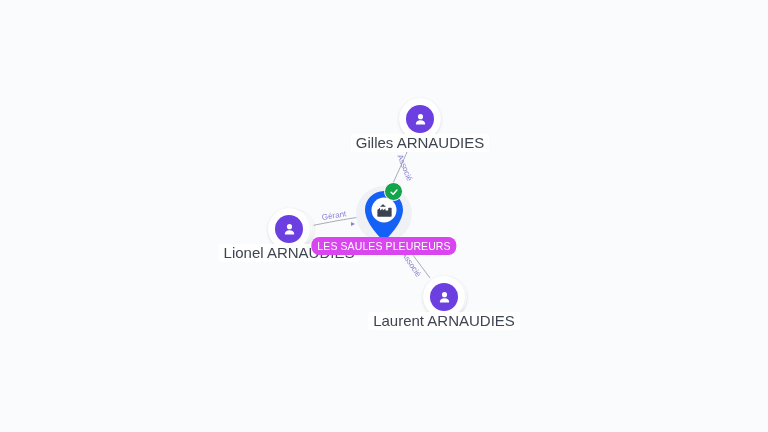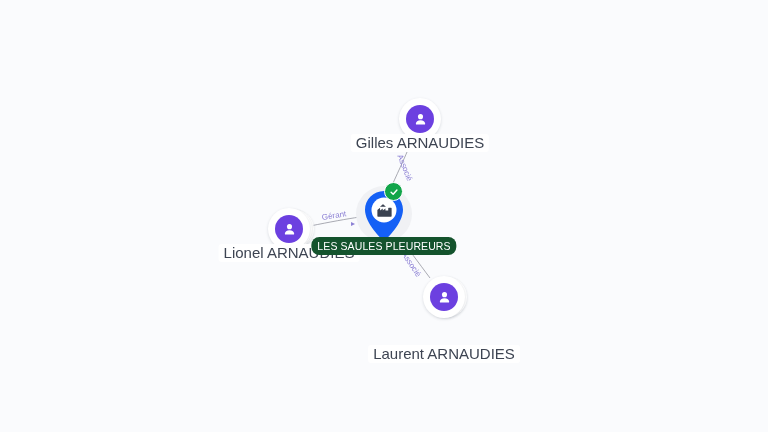--- a/index.html
+++ b/index.html
@@ -124,21 +124,21 @@
     background: #12a54a;
     border: 1.5px solid #ffffff;
     display: flex;
     align-items: center;
     justify-content: center;
   }
   .company-label {
     position: absolute;
     transform: translateX(-50%);
     white-space: nowrap;
-    background: #14532d;
+    background: #d946ef;
     color: #ffffff;
     font-size: 10.5px;
     line-height: 14px;
     padding: 2px 6px;
     border-radius: 8px;
     letter-spacing: .1px;
   }
 
   
   .edge-label {
@@ -208,21 +208,21 @@
     <div class="avatar-stack">
       <div class="stack-card c2"></div>
       <div class="stack-card c1"></div>
       <div class="avatar-circle">
         <svg width="17" height="17" viewBox="0 0 24 24" fill="#ffffff">
           <circle cx="12" cy="8" r="3.6"></circle>
           <path d="M12 13c-4 0-6.4 2.1-6.4 4.3V19h12.8v-1.7C18.4 15.1 16 13 12 13z"></path>
         </svg>
       </div>
     </div>
-    <div class="node-label" style="left:0px; top:15px;margin-top:33px;">Laurent ARNAUDIES</div>
+    <div class="node-label" style="left:0px; top:15px;">Laurent ARNAUDIES</div>
   </div>
 
   <div class="company-node" style="left:384px; top:214px;">
     <div class="company-halo"></div>
     <div class="pin">
       <svg width="42" height="52" viewBox="0 0 42 52">
         <path d="M21 1C10.5 1 2 9.4 2 19.8c0 13.4 16.3 29 18 30.6.6.6 1.4.6 2 0C23.7 48.8 40 33.2 40 19.8 40 9.4 31.5 1 21 1z" fill="#1560f5"></path>
         <circle cx="21" cy="20" r="12.5" fill="#ffffff"></circle>
       </svg>
       <div class="pin-icon">

